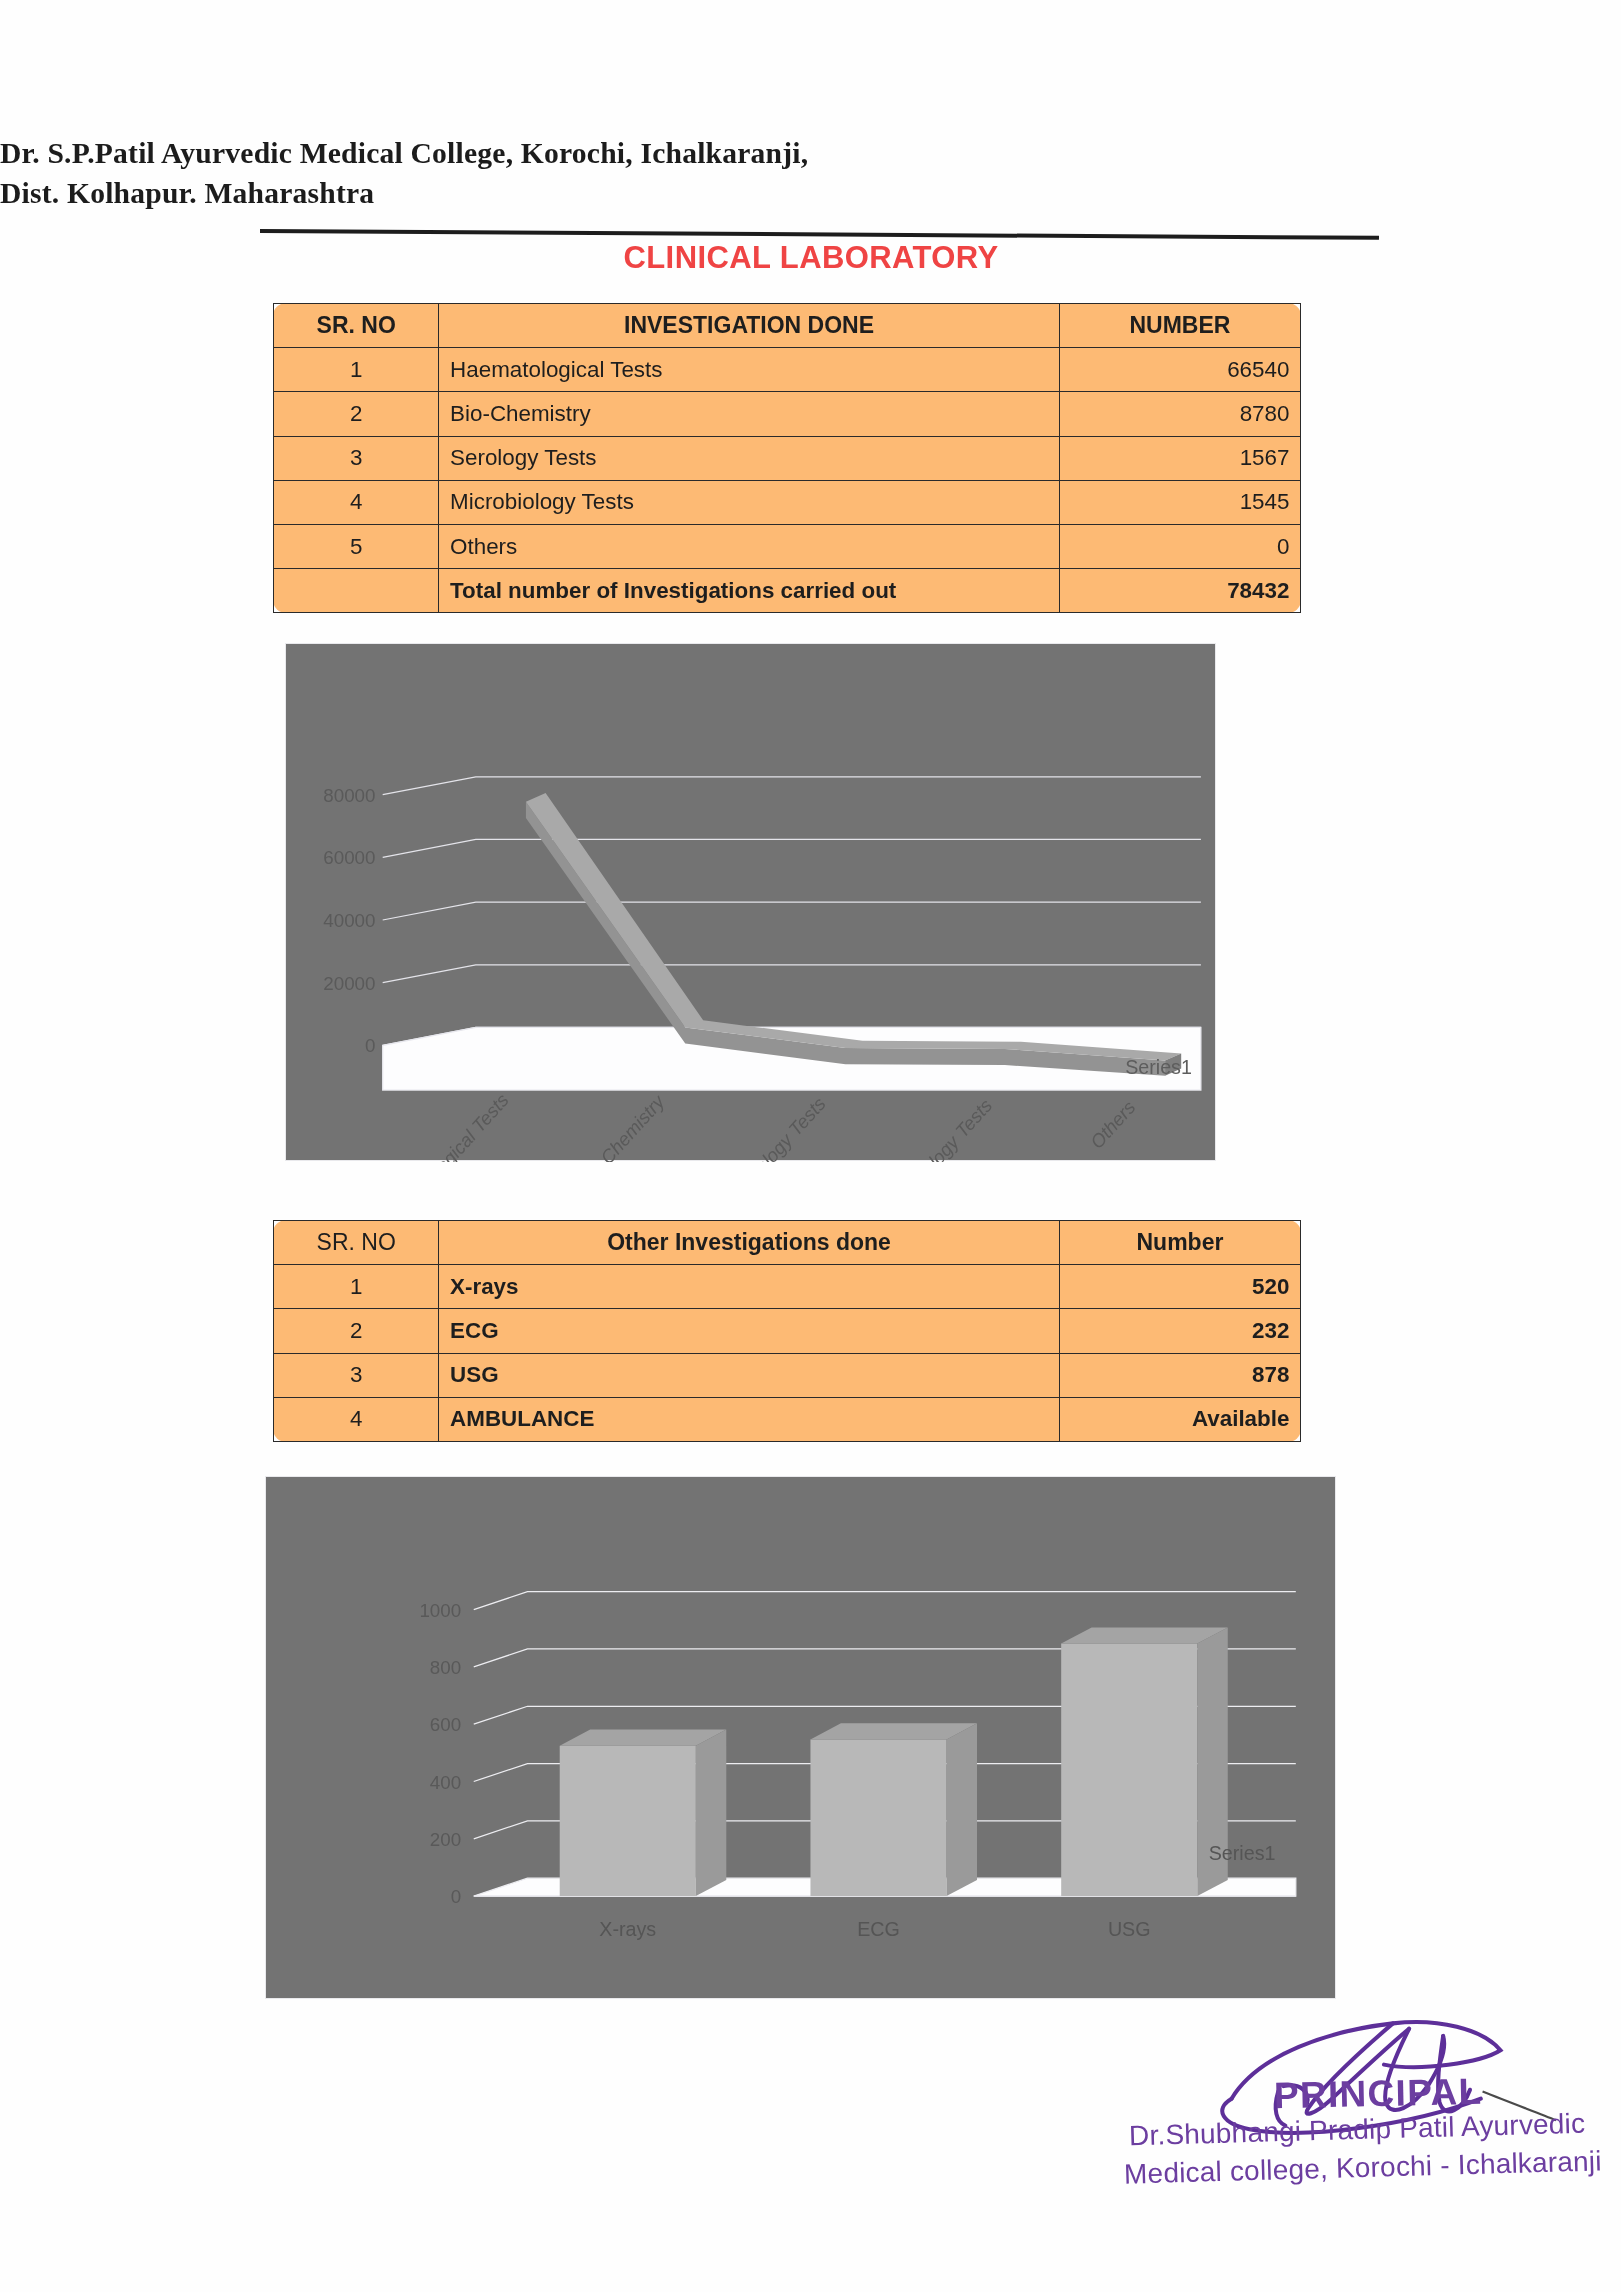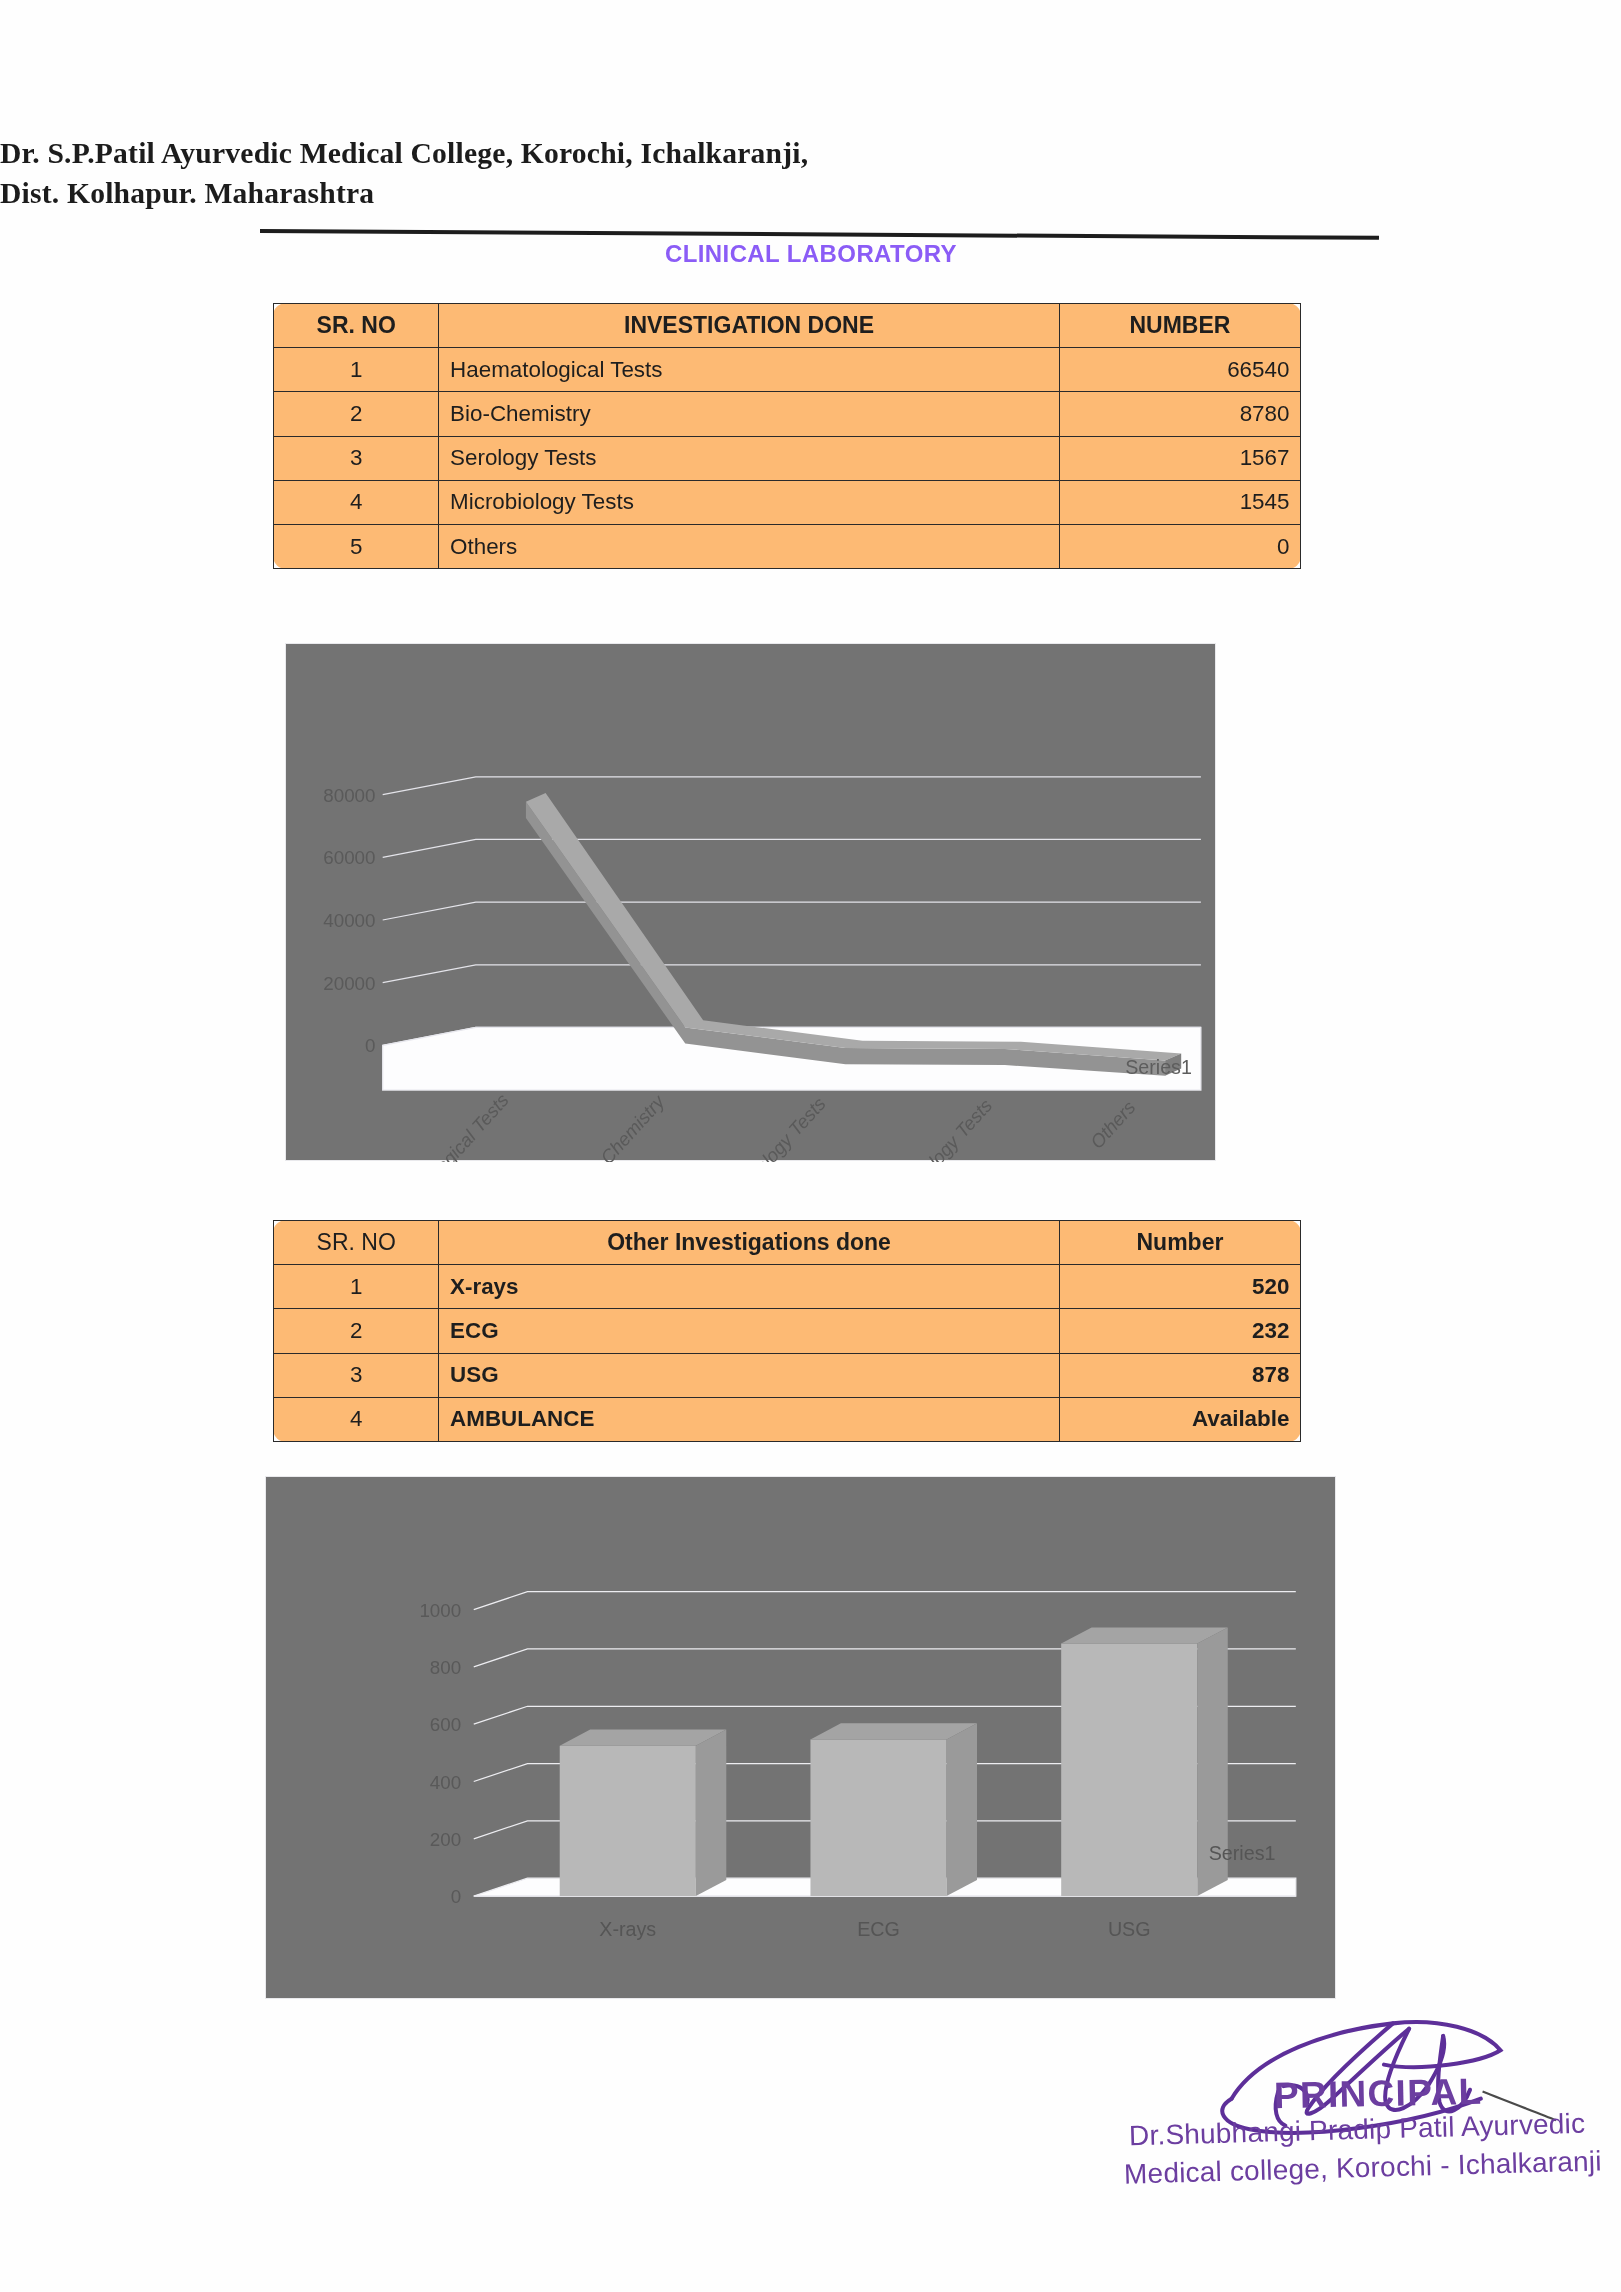--- a/index.html
+++ b/index.html
@@ -48,24 +48,24 @@
     background: #1d1d1d;
     transform: rotate(0.35deg);
     transform-origin: left center;
   }
   .section-title {
     position: absolute;
     left: 0;
     top: 240px;
     width: 1622px;
     text-align: center;
-    font-size: 24px;
+    font-size: 31px;
     font-weight: bold;
     letter-spacing: 0.4px;
-    color: #8b5cf6;
+    color: #ef4444;
   }
 
   
   .doc-table {
     position: absolute;
     border-collapse: collapse;
     table-layout: fixed;
     background: #fdba74;
     border-radius: 13px;
   }
@@ -228,20 +228,25 @@
       </tr>
       <tr>
         <td class="c-sr">4</td>
         <td class="c-name">Microbiology Tests</td>
         <td class="c-num">1545</td>
       </tr>
       <tr>
         <td class="c-sr">5</td>
         <td class="c-name">Others</td>
         <td class="c-num">0</td>
+      </tr>
+      <tr class="row-total">
+        <td class="c-sr"></td>
+        <td class="c-name">Total number of Investigations carried out</td>
+        <td class="c-num">78432</td>
       </tr>
     </tbody>
   </table>
 
   <div class="chart-box" id="chart-line-box">
     <svg id="chart-line-svg" width="931" height="518" viewBox="0 0 1040 578">
 
       <g stroke="#e4e4ea" stroke-width="1.4" fill="none">
         <path d="M 108 168 L 212 148 L 1022 148"></path>
         <path d="M 108 238 L 212 218 L 1022 218"></path>

